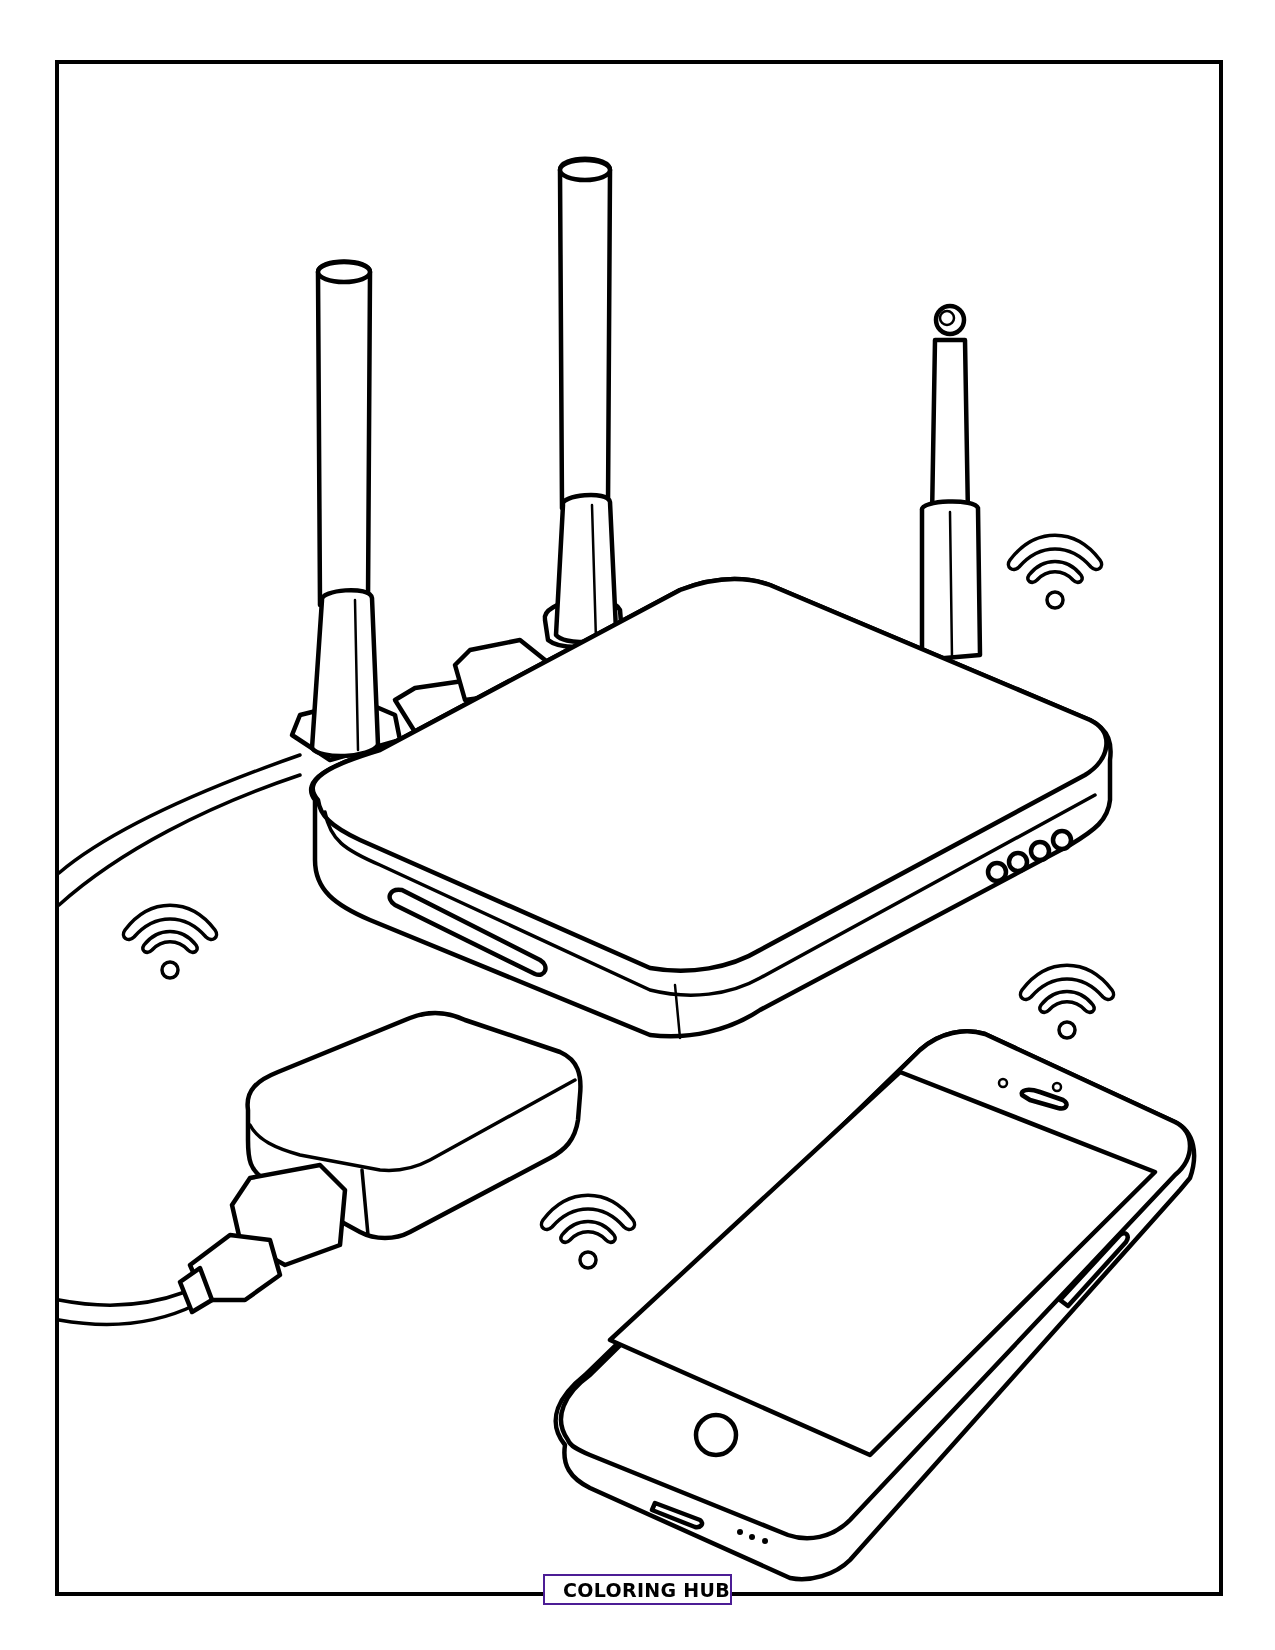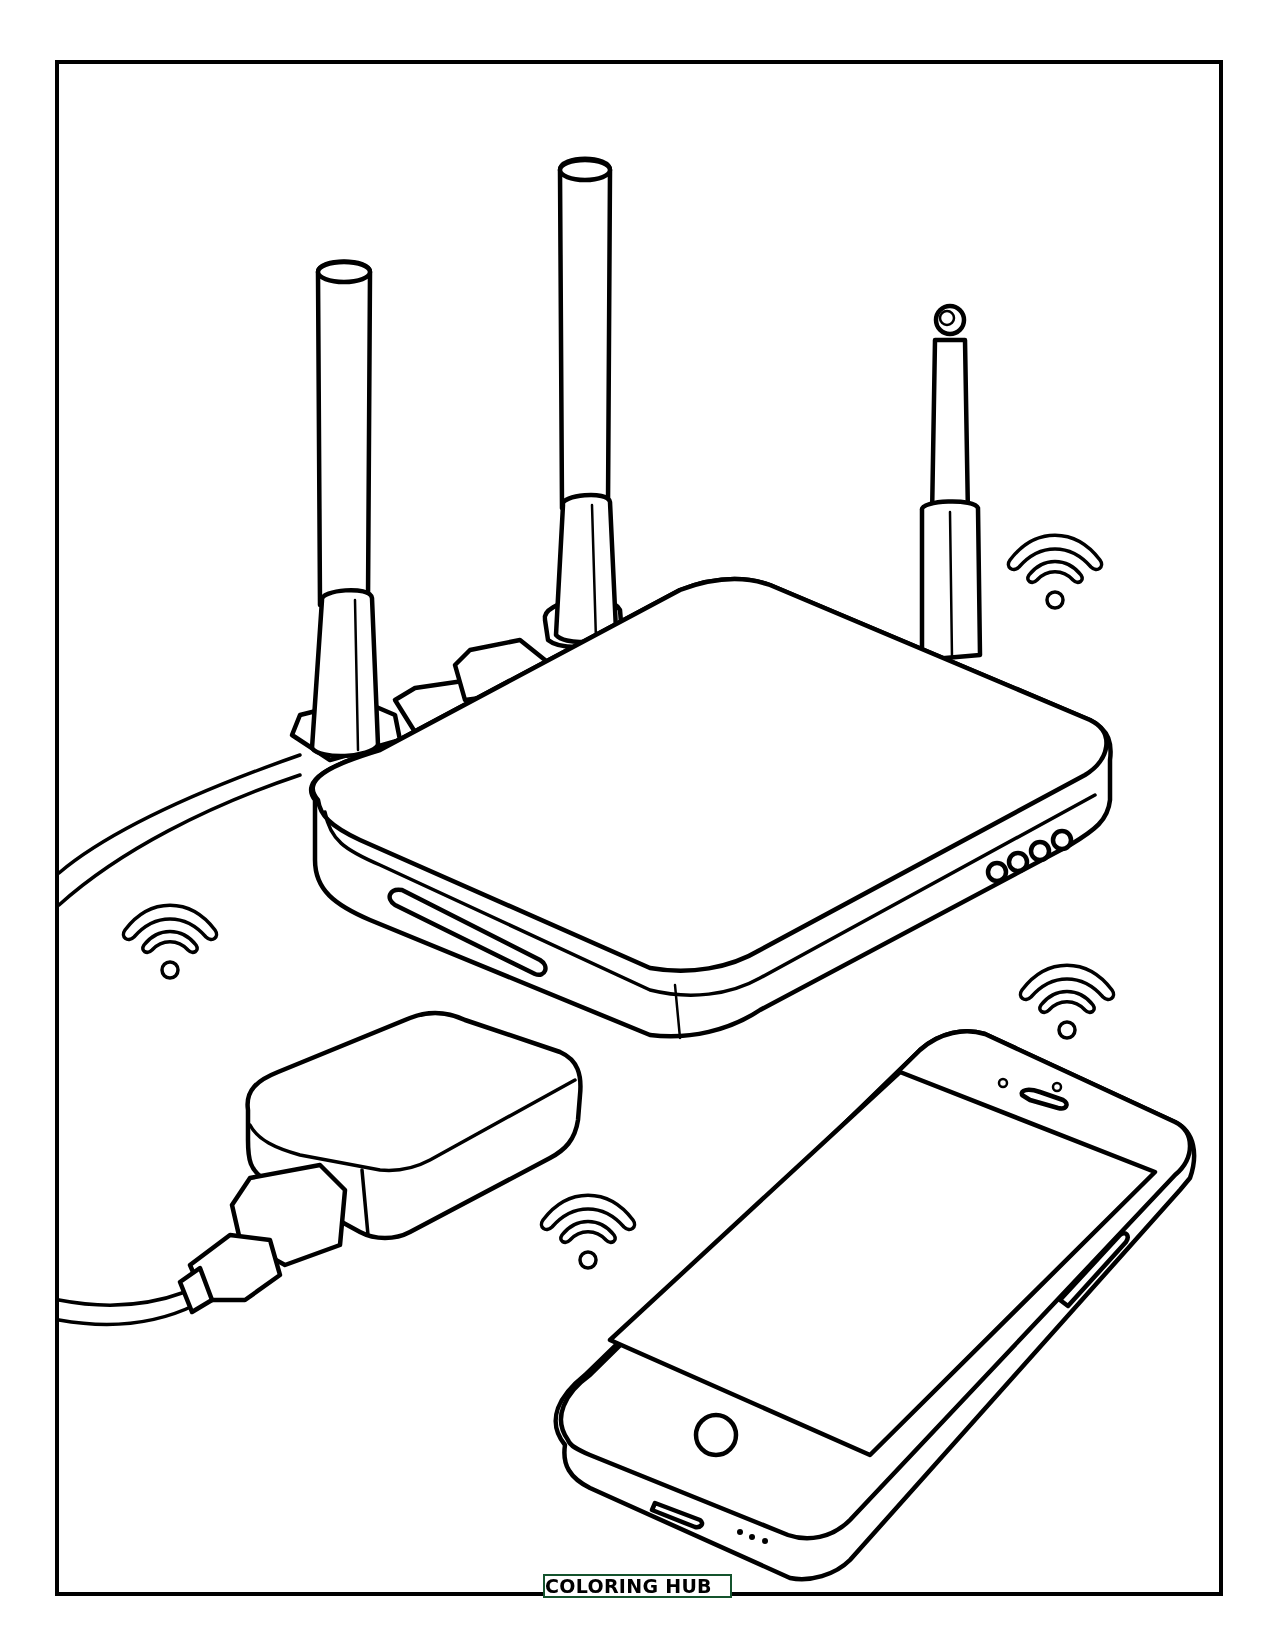--- a/index.html
+++ b/index.html
@@ -2,21 +2,21 @@
 <html><head>
 <meta charset="utf-8">
 <style>
   html, body { margin: 0; padding: 0; background: #ffffff; }
   body { width: 1275px; height: 1650px; position: relative; overflow: hidden; font-family: "DejaVu Sans", sans-serif; }
   #frame { position: absolute; left: 55px; top: 60px; width: 1160px; height: 1528px; border: 4px solid #000; box-sizing: content-box; }
   #art { position: absolute; left: 0; top: 0; width: 1275px; height: 1650px; }
   #art .o { fill: #fff; stroke: #000; stroke-width: 4.5; stroke-linejoin: round; stroke-linecap: round; }
   #art .l { fill: none; stroke: #000; stroke-width: 3.5; stroke-linejoin: round; stroke-linecap: round; }
   #art .t { fill: none; stroke: #000; stroke-width: 2.5; stroke-linejoin: round; stroke-linecap: round; }
-  #footer-badge { position: absolute; left: 543px; top: 1574px; width: 189px; height: 24px; background: #fff; border: 2px solid #14532d; box-sizing: border-box; display: flex; align-items: center; justify-content: flex-start; }
+  #footer-badge { position: absolute; left: 543px; top: 1574px; width: 189px; height: 31px; background: #fff; border: 2px solid #4c1d95; box-sizing: border-box; display: flex; align-items: center; justify-content: flex-end; }
   #footer-badge span { font-family: "DejaVu Sans", sans-serif; font-weight: bold; font-size: 19px; letter-spacing: 0.3px; color: #000; }
 </style>
 </head>
 <body>
 
 <div id="frame"></div>
 
 <svg id="art" viewBox="0 0 1275 1650" xmlns="http://www.w3.org/2000/svg">
 
   <g>

